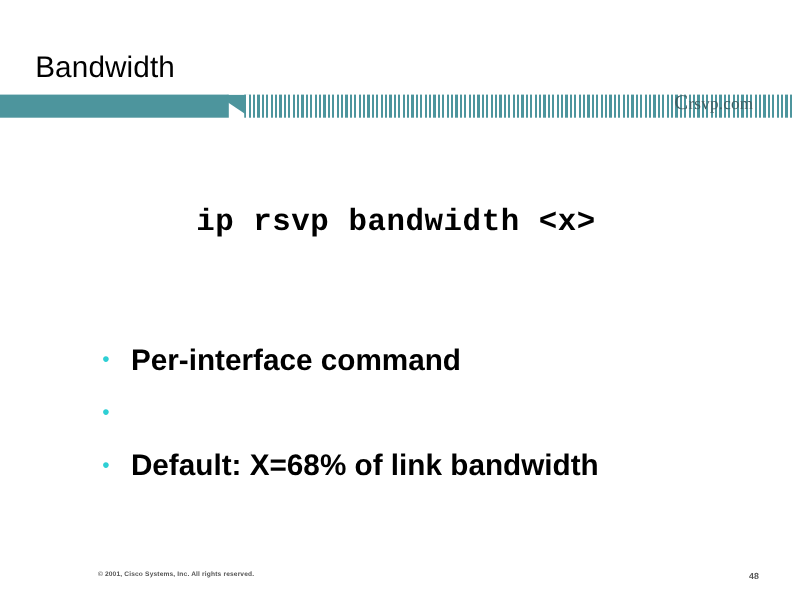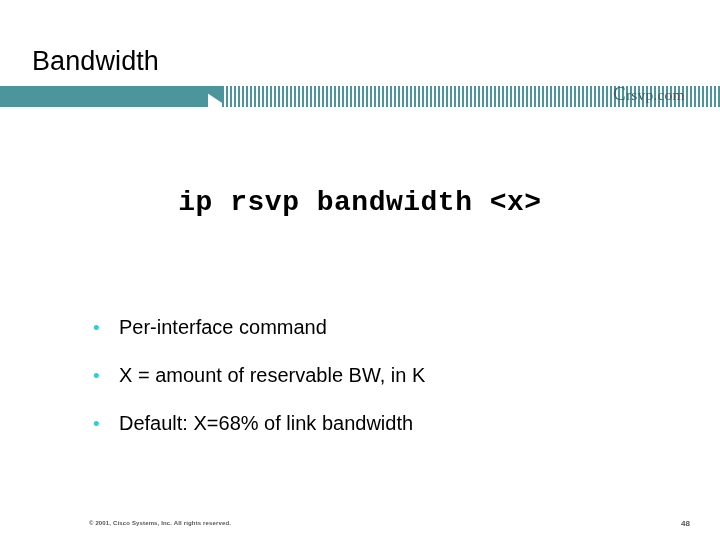--- a/index.html
+++ b/index.html
@@ -119,22 +119,22 @@
     padding-top: 11px;
     box-sizing: border-box;
     color: #2ecfd4;
     font-size: 19px;
     line-height: 10px;
     text-align: left;
   }
   .bullet-text {
     flex: 1 1 auto;
     font-family: "Liberation Sans", sans-serif;
-    font-size: 20px;
-    font-weight: normal;
+    font-size: 27px;
+    font-weight: bold;
     color: #000000;
     line-height: 30px;
     white-space: nowrap;
   }
 
   
   #footer-copyright {
     position: absolute;
     left: 89px;
     top: 520px;
@@ -175,21 +175,20 @@
 
   <div id="bullets">
 
     <div class="bullet-row">
       <span class="bullet-dot">•</span>
       <span class="bullet-text">Per-interface command</span>
     </div>
 
     <div class="bullet-row">
       <span class="bullet-dot">•</span>
-      <span class="bullet-text">X = amount of reservable BW, in K</span>
     </div>
 
     <div class="bullet-row">
       <span class="bullet-dot">•</span>
       <span class="bullet-text">Default: X=68% of link bandwidth</span>
     </div>
 
   </div>
 
   <div id="footer-copyright">© 2001, Cisco Systems, Inc. All rights reserved.</div>

